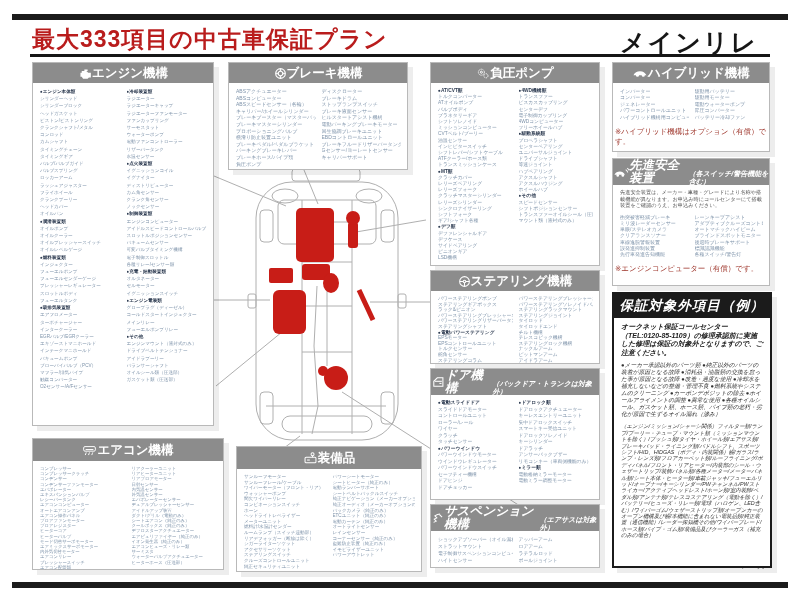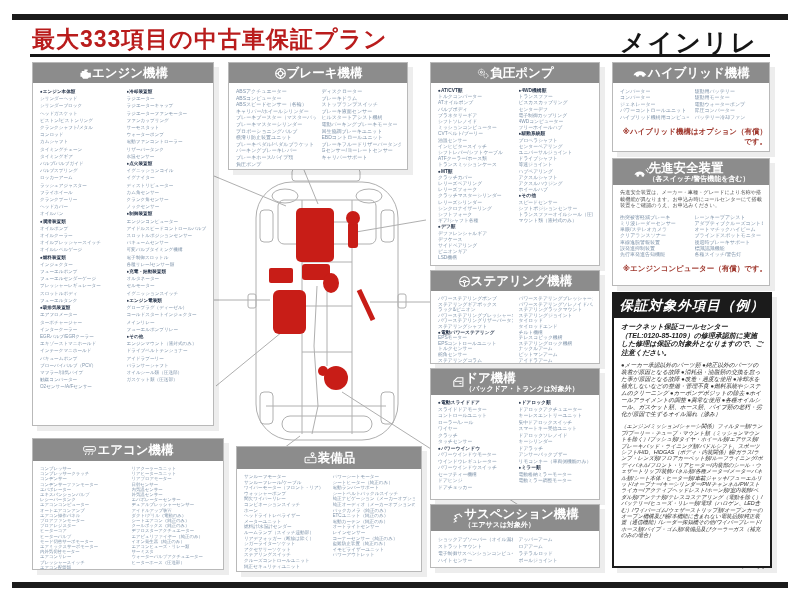--- a/index.html
+++ b/index.html
@@ -5,39 +5,39 @@
   html,body{margin:0;padding:0;background:#e8e8e8;}
   #canvas{position:relative;width:800px;height:600px;background:#fff;overflow:hidden;
           font-family:"Liberation Sans","DejaVu Sans",sans-serif;color:#333;}
   .bar{position:absolute;left:12px;right:12px;height:6px;background:#1b1b1b;}
   #page-title{position:absolute;left:32px;top:24px;font-size:23px;font-weight:800;color:#b91c1c;letter-spacing:1px;}
   #brand{position:absolute;left:608px;top:26px;width:162px;text-align:center;font-size:25px;font-weight:800;color:#161616;letter-spacing:2px;}
   #title-rule{position:absolute;left:30px;top:54px;width:740px;height:3px;background:#161616;}
   .box{position:absolute;background:#fff;border:1px solid #b9b9b9;box-shadow:5px 5px 0 rgba(0,0,0,0.07);z-index:2;}
   .hdr{background:#8c8c8c;color:#fff;font-weight:700;font-size:12.5px;display:flex;align-items:center;justify-content:center;height:20px;line-height:1;}
   .hdr.two{height:26px;}
-  .ht{display:flex;flex-direction:column;align-items:flex-start;line-height:1.05;}
+  .ht{display:flex;flex-direction:row;align-items:flex-end;line-height:1.05;font-style:italic;}
   .sub{font-size:7px;font-weight:700;}
   .ic{display:inline-flex;align-items:center;}
   .ic svg{display:block;}
   .cols{display:flex;gap:6px;padding:5px 6px 4px 7px;}
   .col{flex:1;min-width:0;}
   .li{color:#7e93aa;white-space:nowrap;overflow:hidden;}
   .li-head{color:#2c3a50;font-weight:700;}
   .fs-engine .li{font-size:4.6px;line-height:7.2px;}
   .fs-brake .li{font-size:5px;line-height:6.6px;}
   .fs-pt .li{font-size:4.8px;line-height:6.2px;}
   .fs-steer .li{font-size:4.8px;line-height:5.6px;}
   .fs-door .li{font-size:4.8px;line-height:6.5px;}
   .fs-susp .li{font-size:4.8px;line-height:7px;}
   .fs-ac .li{font-size:4.4px;line-height:5.2px;}
   .fs-eq .li{font-size:4.6px;line-height:5.6px;}
   .fs-hy .li{font-size:5px;line-height:6.4px;}
   .fs-sa .li{font-size:5px;line-height:6.2px;}
-  .note{color:#a0392f;font-weight:700;font-size:7.5px;text-align:right;padding:3px 2px 2px;}
+  .note{color:#a0392f;font-weight:400;font-size:7.5px;text-align:left;padding:3px 2px 2px;}
   .intro-sa{font-size:5.2px;line-height:6.6px;color:#555;padding:4px 7px 0;}
   
   #excluded{border:2px solid #1b1b1b;font-style:italic;}
   #excluded .xhdr{background:#1b1b1b;color:#fff;font-weight:800;font-size:13.5px;text-align:center;height:24px;line-height:24px;letter-spacing:1px;}
   #excluded .xintro{font-size:7px;font-weight:700;line-height:8.6px;color:#222;padding:5px 7px 0;}
   #excluded .xbullets{font-size:5.8px;line-height:7px;color:#333;padding:5px 7px 0;}
   #excluded .xdetail{font-size:5.4px;line-height:6.4px;color:#333;padding:5px 7px 0;}
   #footer-date{position:absolute;right:34px;top:559px;font-size:9px;color:#8a8a8a;}
   #leader-lines{position:absolute;left:0;top:0;z-index:0;}
   #car-diagram{position:absolute;left:222px;top:166px;z-index:1;}

